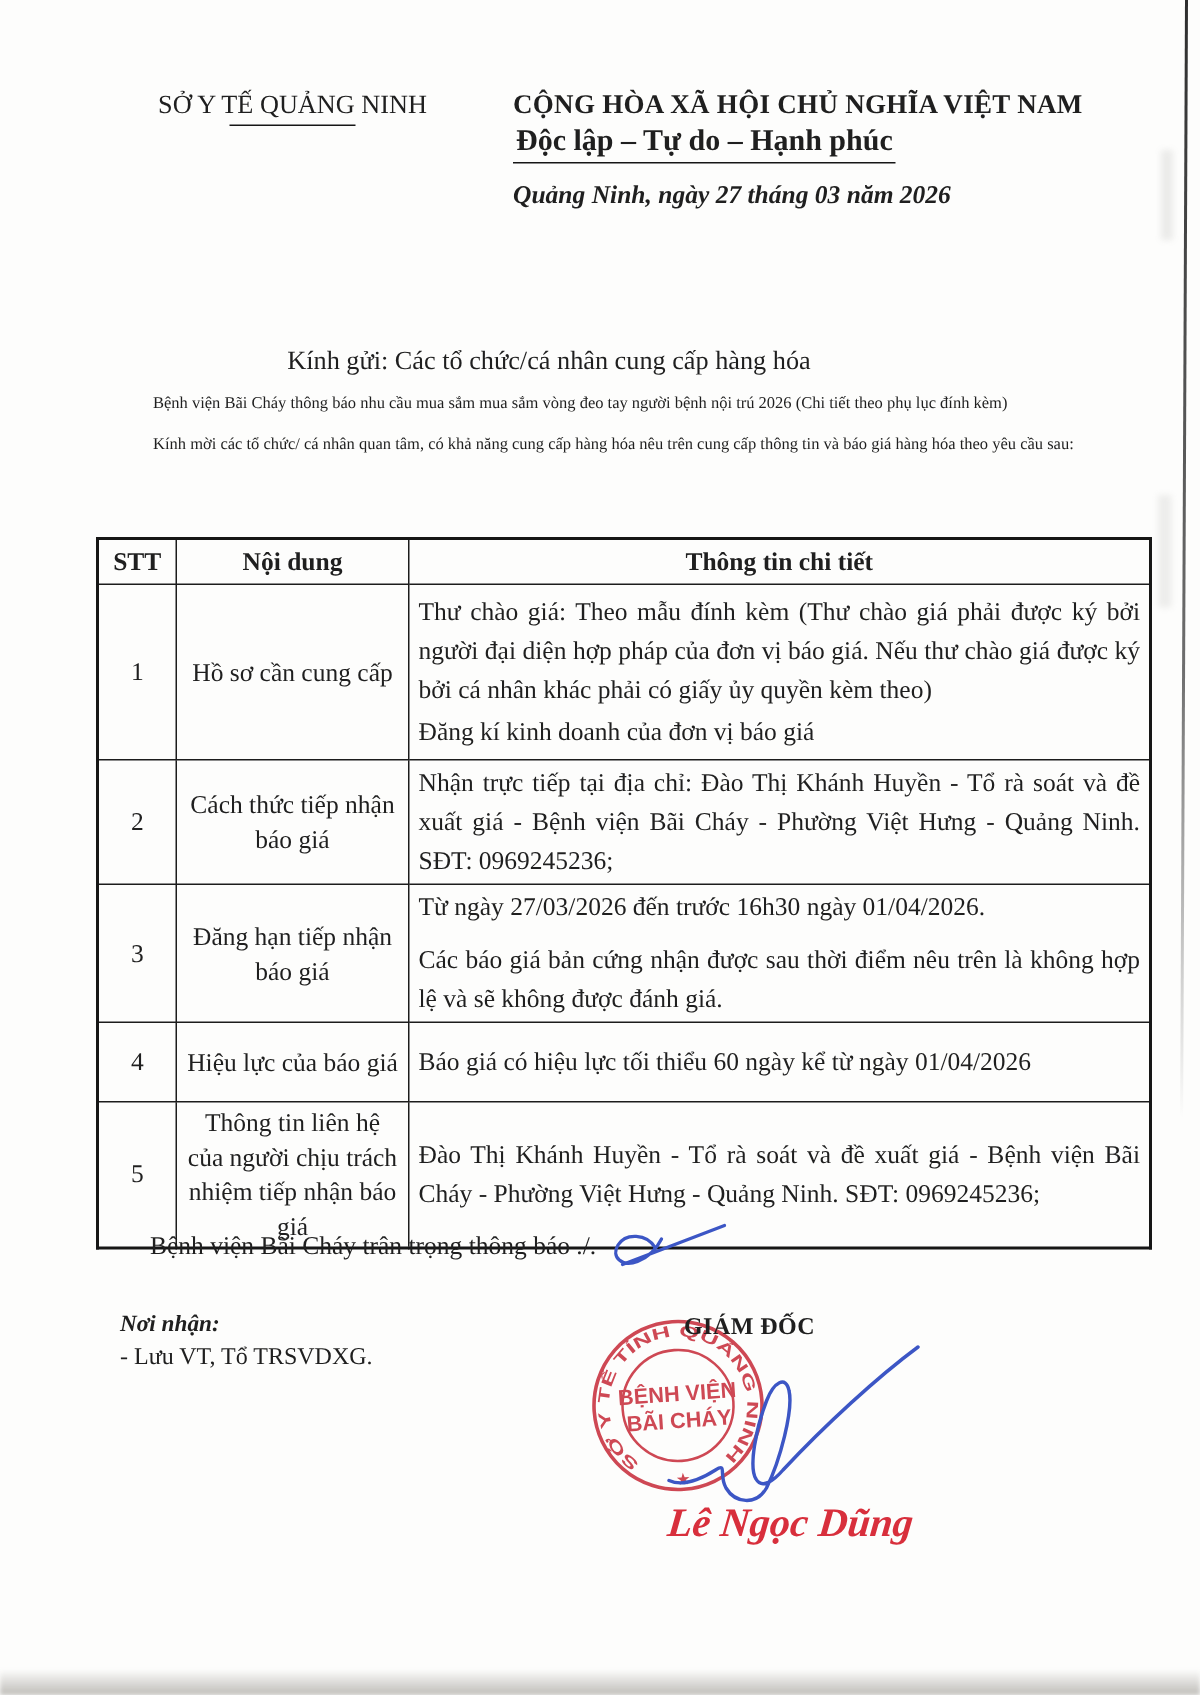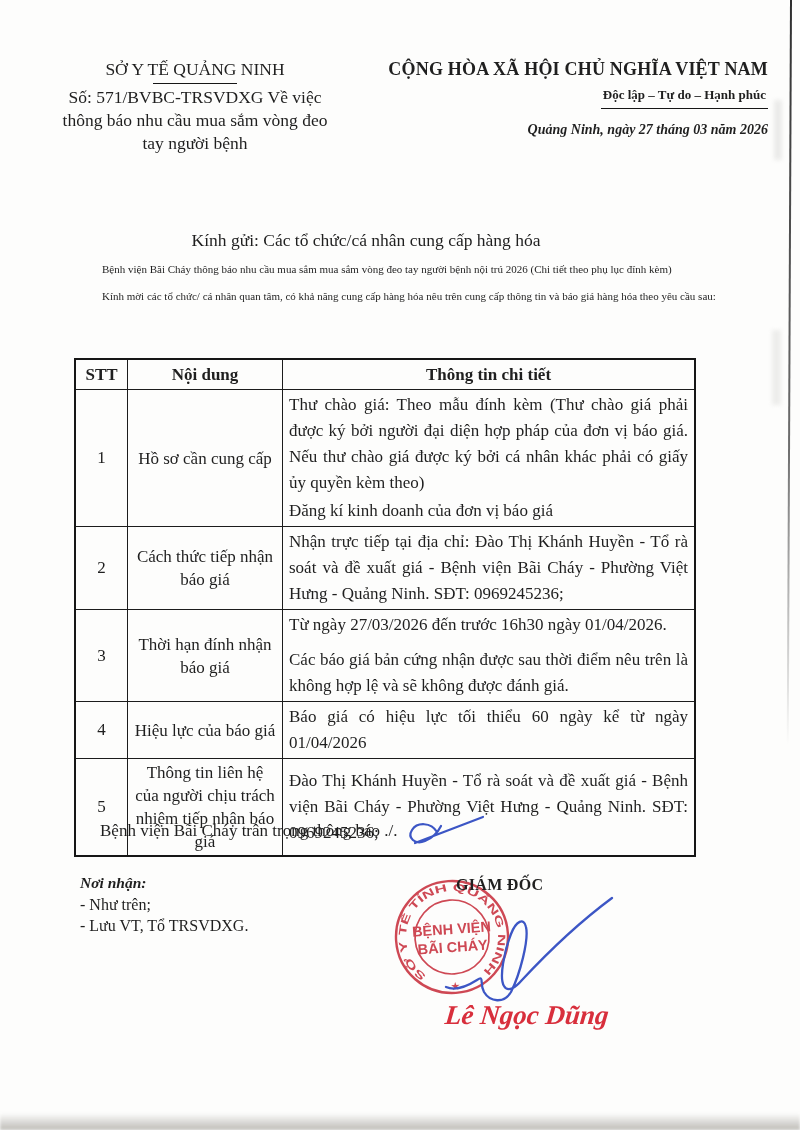--- a/index.html
+++ b/index.html
@@ -13,41 +13,41 @@
   
   .hdr-left{
     position:absolute; left:42px; top:58px; width:306px;
     text-align:center; font-size:17.5px; line-height:22px;
   }
   .hdr-left .org{font-weight:bold; letter-spacing:.2px;}
   .hdr-left .rule{width:84px; border-top:1.6px solid #161616; margin:3px auto 2px auto;}
   .hdr-left .docnum{width:282px; margin:0 auto; font-size:17.5px; line-height:23px;}
   .hdr-right{
     position:absolute; left:342px; top:58px; width:426px;
-    text-align:right; font-size:18px; line-height:23px;
+    text-align:left; font-size:18px; line-height:23px;
   }
   .hdr-right .nat{font-weight:bold; letter-spacing:.2px;}
   .hdr-right .motto{
-    display:inline-block; font-weight:bold; font-size:13px;
+    display:inline-block; font-weight:bold; font-size:20px;
     border-bottom:1.7px solid #161616; padding:0 2px 2px 2px; margin-top:2px;
   }
-  .hdr-right .dateline{margin-top:9px; font-style:italic; font-weight:bold; font-size:14px;}
+  .hdr-right .dateline{margin-top:9px; font-style:italic; font-weight:bold; font-size:17px;}
   
   .salutation{
     position:absolute; left:30px; top:230px; width:672px;
     text-align:center; font-size:17.5px;
   }
   .intro{
     position:absolute; left:64px; top:256px; width:676px;
     font-size:11px; line-height:26.5px; text-align:justify;
   }
   .intro p{margin:0; text-indent:38px;}
   
   table.doc{
-    position:absolute; left:74px; top:358px; width:622px;
+    position:absolute; left:64px; top:358px; width:704px;
     border-collapse:collapse; table-layout:fixed;
     font-size:17px;
   }
   table.doc td,table.doc th{
     border:1.6px solid #1c1c1c; vertical-align:middle;
     padding:2px 6px; overflow:hidden;
   }
   table.doc th{font-weight:bold; text-align:center; padding:3px 2px;}
   table.doc{border:2px solid #161616;}
   th.c1,td.c1{width:47px; text-align:center;}
@@ -94,21 +94,20 @@
     background:#9a9a96; opacity:.16; filter:blur(2px); z-index:6;}
 </style>
 </head>
 <body>
 
 <div id="page">
 
   <div class="hdr-left">
     <div>SỞ Y TẾ QUẢNG NINH</div>
     <div class="rule"></div>
-    <div class="docnum">Số: 571/BVBC-TRSVDXG Về việc thông báo nhu cầu mua sắm vòng đeo tay người bệnh</div>
   </div>
 
   <div class="hdr-right">
     <div class="nat">CỘNG HÒA XÃ HỘI CHỦ NGHĨA VIỆT NAM</div>
     <div><span class="motto">Độc lập – Tự do – Hạnh phúc</span></div>
     <div class="dateline">Quảng Ninh, ngày 27 tháng 03 năm 2026</div>
   </div>
 
   <div class="salutation">Kính gửi: Các tổ chức/cá nhân cung cấp hàng hóa</div>
   <div class="intro">
@@ -133,21 +132,21 @@
     </tr>
     <tr class="r2">
       <td class="c1">2</td>
       <td class="c2">Cách thức tiếp nhận báo giá</td>
       <td class="c3">
         <p>Nhận trực tiếp tại địa chỉ: Đào Thị Khánh Huyền - Tổ rà soát và đề xuất giá - Bệnh viện Bãi Cháy - Phường Việt Hưng - Quảng Ninh. SĐT: 0969245236;</p>
       </td>
     </tr>
     <tr class="r3">
       <td class="c1">3</td>
-      <td class="c2">Thời hạn đính nhận báo giá</td>
+      <td class="c2">Đăng hạn tiếp nhận báo giá</td>
       <td class="c3">
         <p>Từ ngày 27/03/2026 đến trước 16h30 ngày 01/04/2026.</p>
         <p>Các báo giá bản cứng nhận được sau thời điểm nêu trên là không hợp lệ và sẽ không được đánh giá.</p>
       </td>
     </tr>
     <tr class="r4">
       <td class="c1">4</td>
       <td class="c2">Hiệu lực của báo giá</td>
       <td class="c3">
         <p>Báo giá có hiệu lực tối thiểu 60 ngày kể từ ngày 01/04/2026</p>
@@ -160,21 +159,20 @@
         <p>Đào Thị Khánh Huyền - Tổ rà soát và đề xuất giá - Bệnh viện Bãi Cháy - Phường Việt Hưng - Quảng Ninh. SĐT: 0969245236;</p>
       </td>
     </tr>
   </tbody>
     </table>
 
   <div class="closing">Bệnh viện Bãi Cháy trân trọng thông báo ./.</div>
 
   <div class="recipients">
     <div class="lbl">Nơi nhận:</div>
-    <div>- Như trên;</div>
     <div>- Lưu VT, Tổ TRSVDXG.</div>
   </div>
 
   <div class="sig-title">GIÁM ĐỐC</div>
 
   <svg class="stamp-svg" width="122" height="126" viewBox="0 0 122 126">
     <g transform="rotate(-4 60 62)" fill="none" stroke="#c8303d">
       <circle cx="60" cy="62" r="56" stroke-width="2.4"></circle>
       <circle cx="60" cy="62" r="37" stroke-width="1.7"></circle>
       <path id="ringPath" d="M 33.6 99.7 A 46 46 0 1 1 86.4 99.7" stroke="none"></path>

